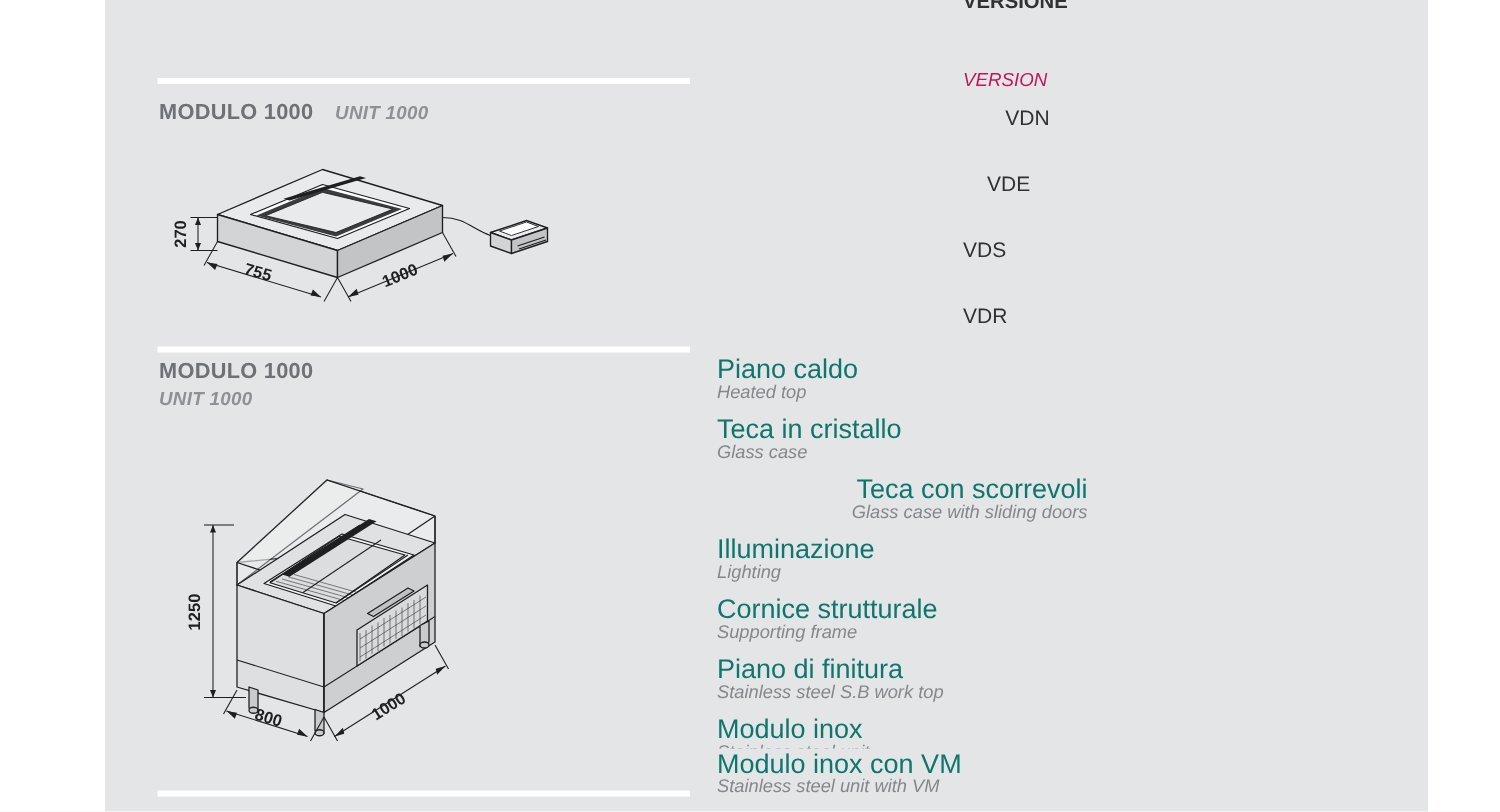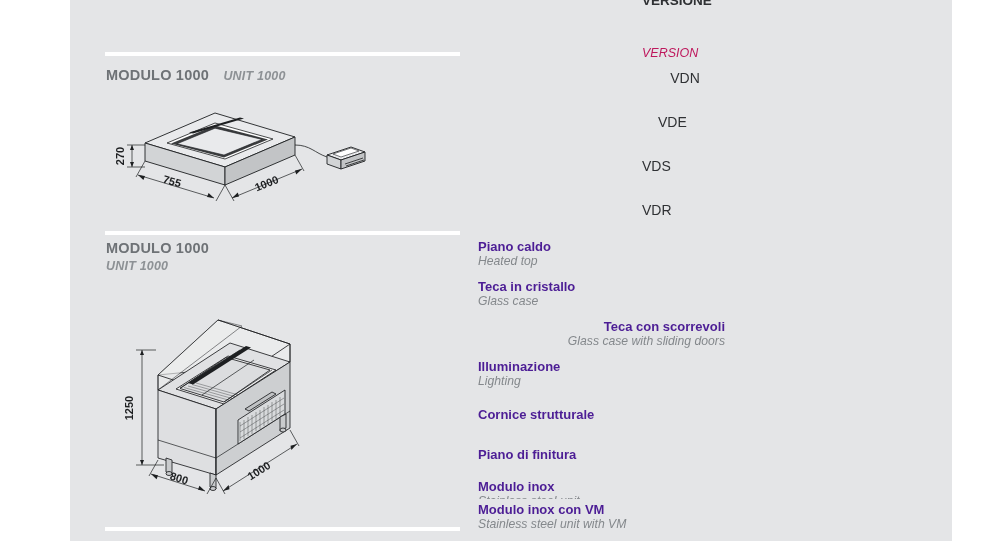--- a/index.html
+++ b/index.html
@@ -105,25 +105,24 @@
     background: #e4e5e7;
     box-sizing: border-box;
   }
   .fcell-label {
     display: flex;
     flex-direction: column;
     justify-content: center;
     padding-left: 8px;
   }
   .f-it {
-    font-size: 13px;
-    color: #4c1d95;
+    font-size: 18px;
+    color: #0f766e;
     line-height: 15px;
     white-space: nowrap;
-    font-weight: bold;
   }
   .f-en {
     font-size: 12.2px;
     font-style: italic;
     color: #84888c;
     line-height: 15px;
     white-space: nowrap;
   }
 
   
@@ -368,26 +367,28 @@
 
     <div class="fcell fcell-label" style="left:0px; top:356px; width:255px; height:36px;">
       <span class="f-it">Illuminazione</span>
       <span class="f-en">Lighting</span>
     </div>
     <div class="fcell" style="left:259px; top:356px; width:114px; height:36px;"></div>
     <div class="fcell" style="left:377px; top:356px; width:102px; height:36px;"></div>
 
     <div class="fcell fcell-label" style="left:0px; top:396px; width:255px; height:36px;">
       <span class="f-it">Cornice strutturale</span>
+      <span class="f-en">Supporting frame</span>
     </div>
     <div class="fcell" style="left:259px; top:396px; width:114px; height:36px;"></div>
     <div class="fcell" style="left:377px; top:396px; width:102px; height:36px;"></div>
 
     <div class="fcell fcell-label" style="left:0px; top:436px; width:255px; height:36px;">
       <span class="f-it">Piano di finitura</span>
+      <span class="f-en">Stainless steel S.B work top</span>
     </div>
     <div class="fcell" style="left:259px; top:436px; width:114px; height:36px;"></div>
     <div class="fcell" style="left:377px; top:436px; width:102px; height:36px;"></div>
 
     <div class="fcell fcell-label" style="left:0px; top:476px; width:255px; height:36px;">
       <span class="f-it">Modulo inox</span>
       <span class="f-en">Stainless steel unit</span>
     </div>
     <div class="fcell" style="left:259px; top:476px; width:114px; height:36px;"></div>
     <div class="fcell" style="left:377px; top:476px; width:102px; height:36px;"></div>

